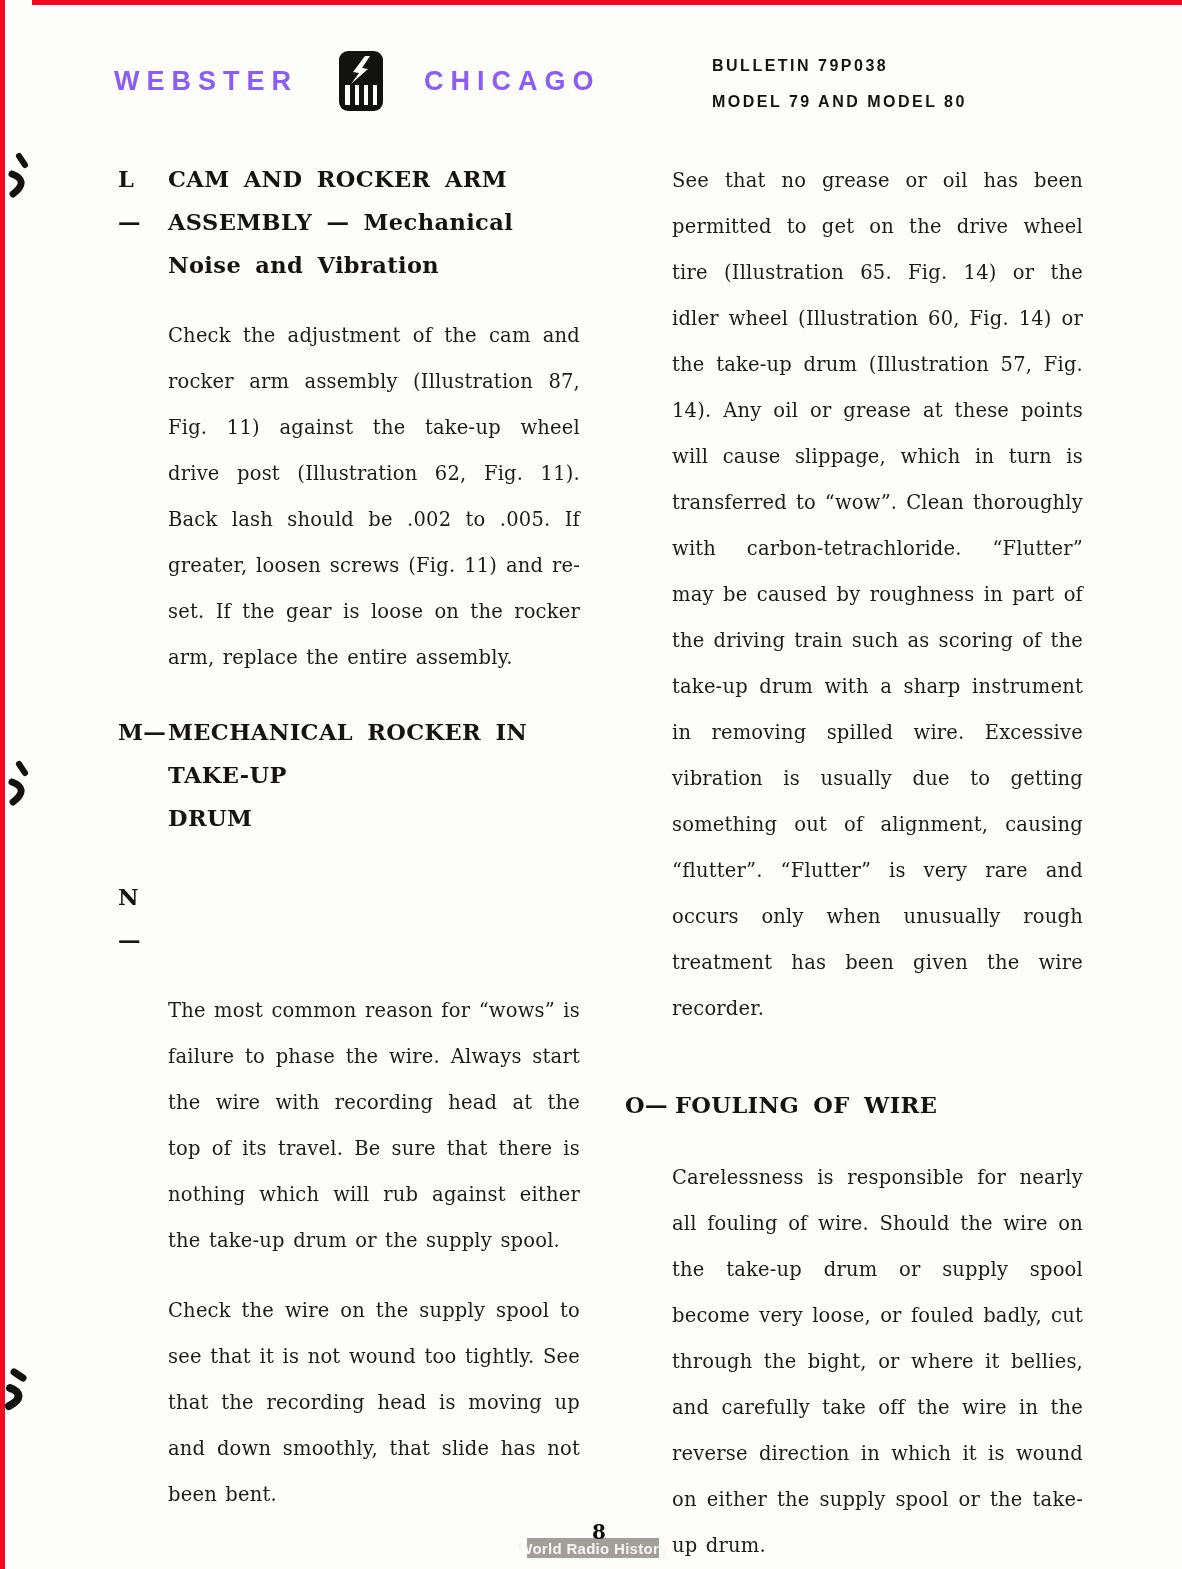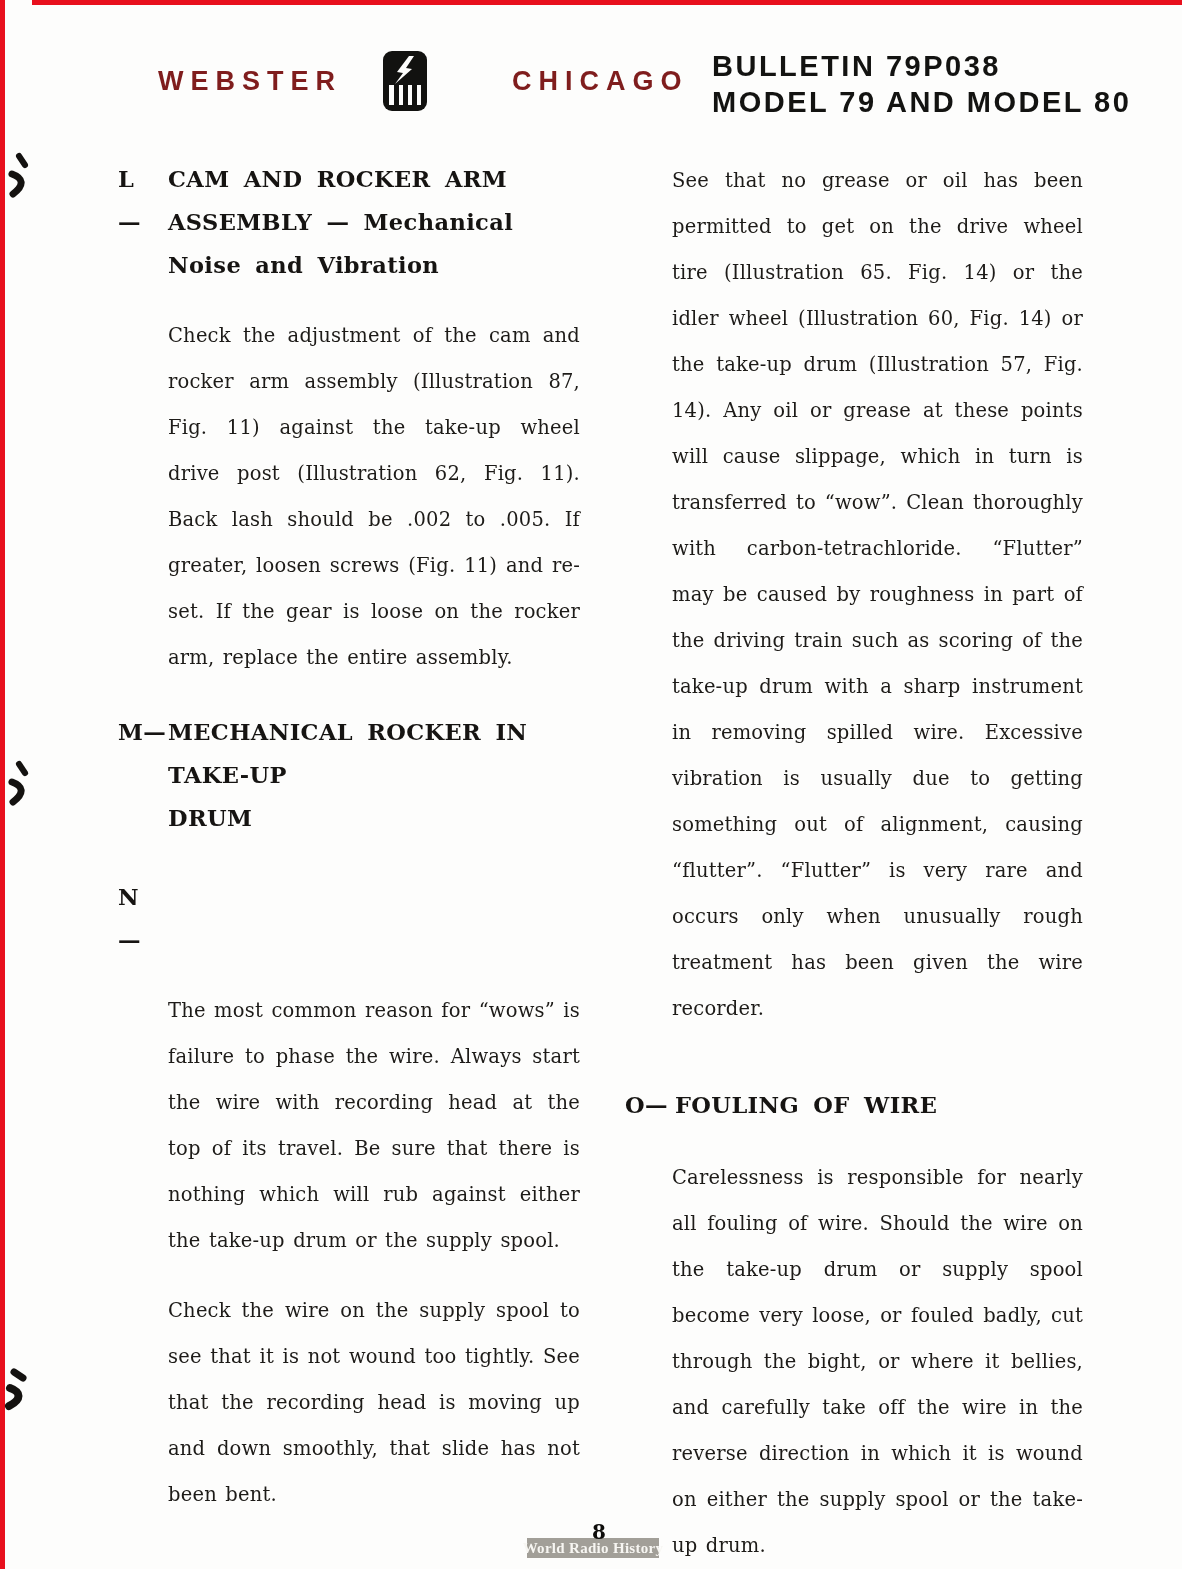--- a/index.html
+++ b/index.html
@@ -16,27 +16,27 @@
   .red-top{position:absolute;top:0;left:32px;right:0;height:5px;background:#e8101d;}
   .red-left{position:absolute;top:0;left:0;width:5px;height:100%;background:#e8101d;}
 
   
   .brand-row{
     position:absolute;left:114px;top:46px;height:70px;
     display:flex;align-items:center;gap:40px;
     font-family:"Liberation Sans","DejaVu Sans",sans-serif;
   }
   .brand-word{
-    font-size:27px;font-weight:bold;letter-spacing:7px;color:#7f1d1d;margin-left:44px;
+    font-size:27px;font-weight:bold;letter-spacing:7px;color:#8b5cf6;
   }
   .logo-icon{display:block;}
   .bulletin-block{
     position:absolute;left:712px;top:48px;
     font-family:"Liberation Sans","DejaVu Sans",sans-serif;
-    font-size:29px;font-weight:bold;letter-spacing:2.5px;
+    font-size:16px;font-weight:bold;letter-spacing:2.5px;
     line-height:36px;color:#131311;white-space:nowrap;
   }
 
   
   .col{position:absolute;top:158px;}
   .col-left{left:118px;width:462px;}
   .col-right{left:625px;width:458px;}
 
   .section-heading{
     display:flex;
@@ -79,21 +79,21 @@
 
   
   .watermark{
     position:absolute;left:527px;top:1538px;
     width:132px;height:20px;
     background:#a29f98;
     display:flex;align-items:center;justify-content:center;
     z-index:1;
   }
   .watermark span{
-    font-family:Liberation Serif, serif;
+    font-family:Liberation Sans, sans-serif;
     font-size:15px;font-weight:bold;color:#f7f6f2;
     letter-spacing:.3px;white-space:nowrap;text-align:right;
   }
   .page-number{
     position:absolute;left:592px;top:1520px;
     font-size:20px;font-weight:bold;color:#0e0d0b;
     z-index:2;
   }
 </style>
 </head>

